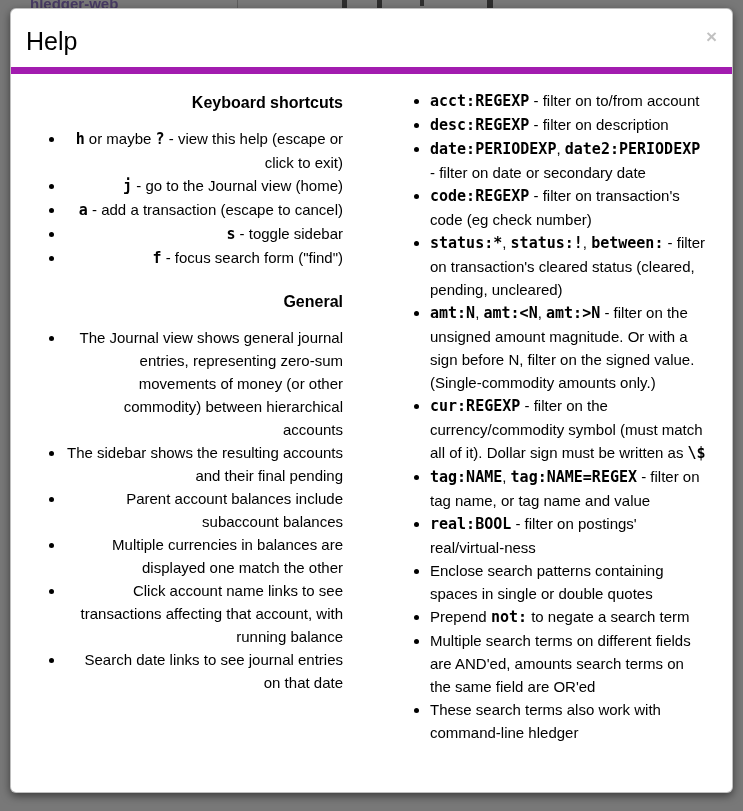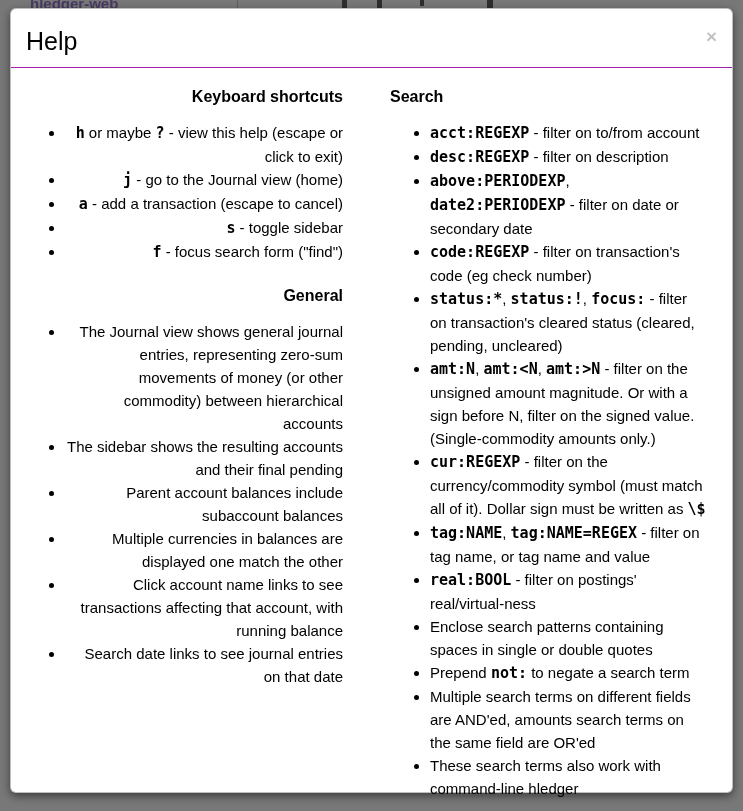--- a/index.html
+++ b/index.html
@@ -11,21 +11,21 @@
   .vdivider{position:absolute;left:237px;top:0;width:1px;height:9px;background:#5d5d5d;}
   .frag{position:absolute;top:0;background:#2e2e2e;}
   .frag1{left:342px;width:5px;height:8px;}
   .frag2{left:377px;width:5px;height:8px;}
   .frag3{left:420px;width:4px;height:6px;}
   .frag4{left:487px;width:6px;height:8px;}
   
   .hmodal{position:absolute;left:10px;top:8px;width:723px;height:785px;box-sizing:border-box;
           background:#fff;border:1px solid rgba(0,0,0,.25);border-radius:6px;
           box-shadow:0 3px 9px rgba(0,0,0,.5);}
-  .modal-header{position:relative;padding:18px 15px 12px 15px;border-bottom:1px solid #a21caf;}
+  .modal-header{position:relative;padding:18px 15px 12px 15px;border-bottom:7px solid #a21caf;}
   .modal-title{margin:0;font-size:25px;line-height:28px;font-weight:400;color:#000;}
   .close-btn{position:absolute;top:18px;right:15px;background:none;border:0;padding:0;
              font-size:19px;line-height:1;font-weight:700;color:#000;opacity:.24;cursor:pointer;
              font-family:"Liberation Sans",sans-serif;}
   .modal-body{display:flex;padding:1px 14px 10px 14px;}
   .col{flex:none;}
   .col-left{width:318px;text-align:right;}
   .col-right{width:316px;margin-left:47px;}
   .sec{margin:18px 0 0 0;font-size:16px;line-height:20px;font-weight:700;color:#000;}
   .modal-body ul{margin:14px 0 22px 0;padding:0 0 0 40px;list-style:disc;}
@@ -65,27 +65,26 @@
         <ul>
             <li>The Journal view shows general journal entries, representing zero-sum movements of money (or other commodity) between hierarchical accounts</li>
             <li>The sidebar shows the resulting accounts and their final pending</li>
             <li>Parent account balances include subaccount balances</li>
             <li>Multiple currencies in balances are displayed one match the other</li>
             <li>Click account name links to see transactions affecting that account, with running balance</li>
             <li>Search date links to see journal entries on that date</li>
           </ul>
       </div>
       <div class="col col-right">
-        <h3 class="sec">Search</h3>
         <ul>
             <li><code>acct:REGEXP</code> - filter on to/from account</li>
             <li><code>desc:REGEXP</code> - filter on description</li>
-            <li><code>above:PERIODEXP</code>, <code>date2:PERIODEXP</code> - filter on date or secondary date</li>
+            <li><code>date:PERIODEXP</code>, <code>date2:PERIODEXP</code> - filter on date or secondary date</li>
             <li><code>code:REGEXP</code> - filter on transaction's code (eg check number)</li>
-            <li><code>status:*</code>, <code>status:!</code>, <code>focus:</code> - filter on transaction's cleared status (cleared, pending, uncleared)</li>
+            <li><code>status:*</code>, <code>status:!</code>, <code>between:</code> - filter on transaction's cleared status (cleared, pending, uncleared)</li>
             <li><code>amt:N</code>, <code>amt:&lt;N</code>, <code>amt:&gt;N</code> - filter on the unsigned amount magnitude. Or with a sign before N, filter on the signed value. (Single-commodity amounts only.)</li>
             <li><code>cur:REGEXP</code> - filter on the currency/commodity symbol (must match all of it). Dollar sign must be written as <code>\$</code></li>
             <li><code>tag:NAME</code>, <code>tag:NAME=REGEX</code> - filter on tag name, or tag name and value</li>
             <li><code>real:BOOL</code> - filter on postings' real/virtual-ness</li>
             <li>Enclose search patterns containing spaces in single or double quotes</li>
             <li>Prepend <code>not:</code> to negate a search term</li>
             <li>Multiple search terms on different fields are AND'ed, amounts search terms on the same field are OR'ed</li>
             <li>These search terms also work with command-line hledger</li>
           </ul>
       </div>

